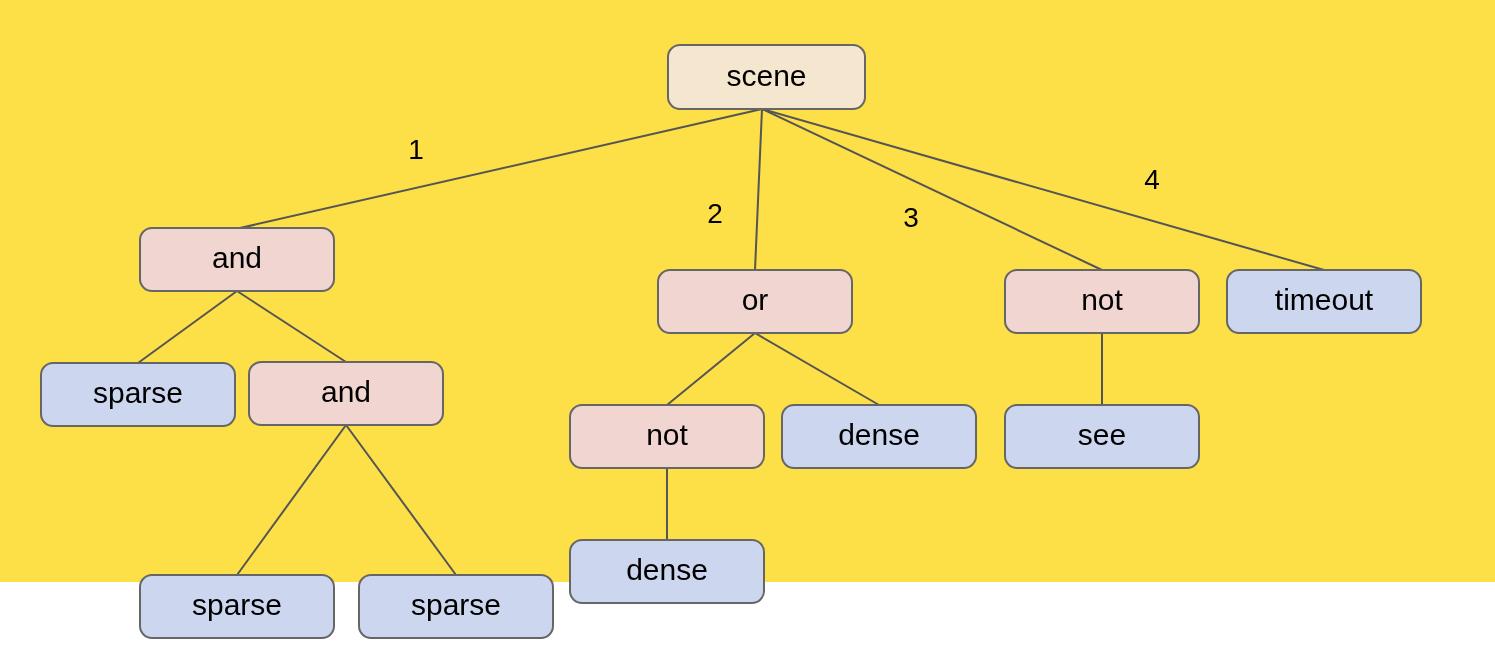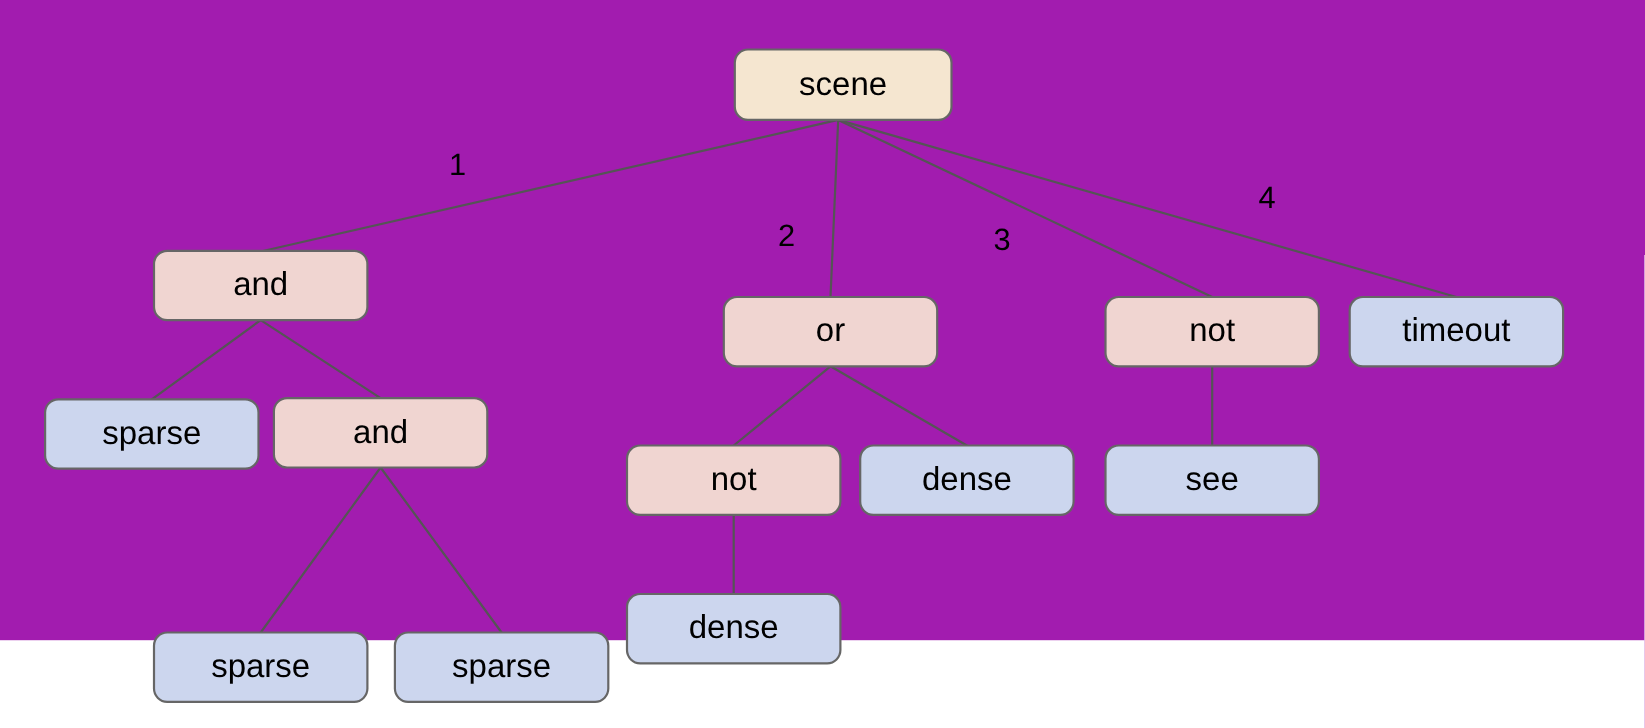--- a/index.html
+++ b/index.html
@@ -11,21 +11,21 @@
   body {
     font-family: "Liberation Sans", sans-serif;
     width: 1495px;
     height: 662px;
     overflow: hidden;
   }
   #diagram-root {
     position: relative;
     width: 1495px;
     height: 582px;
-    background: #a21caf;
+    background: #fde047;
   }
   svg#tree-svg {
     position: absolute;
     top: 0;
     left: 0;
     width: 1495px;
     height: 662px;
     display: block;
   }
   .edge-line {

